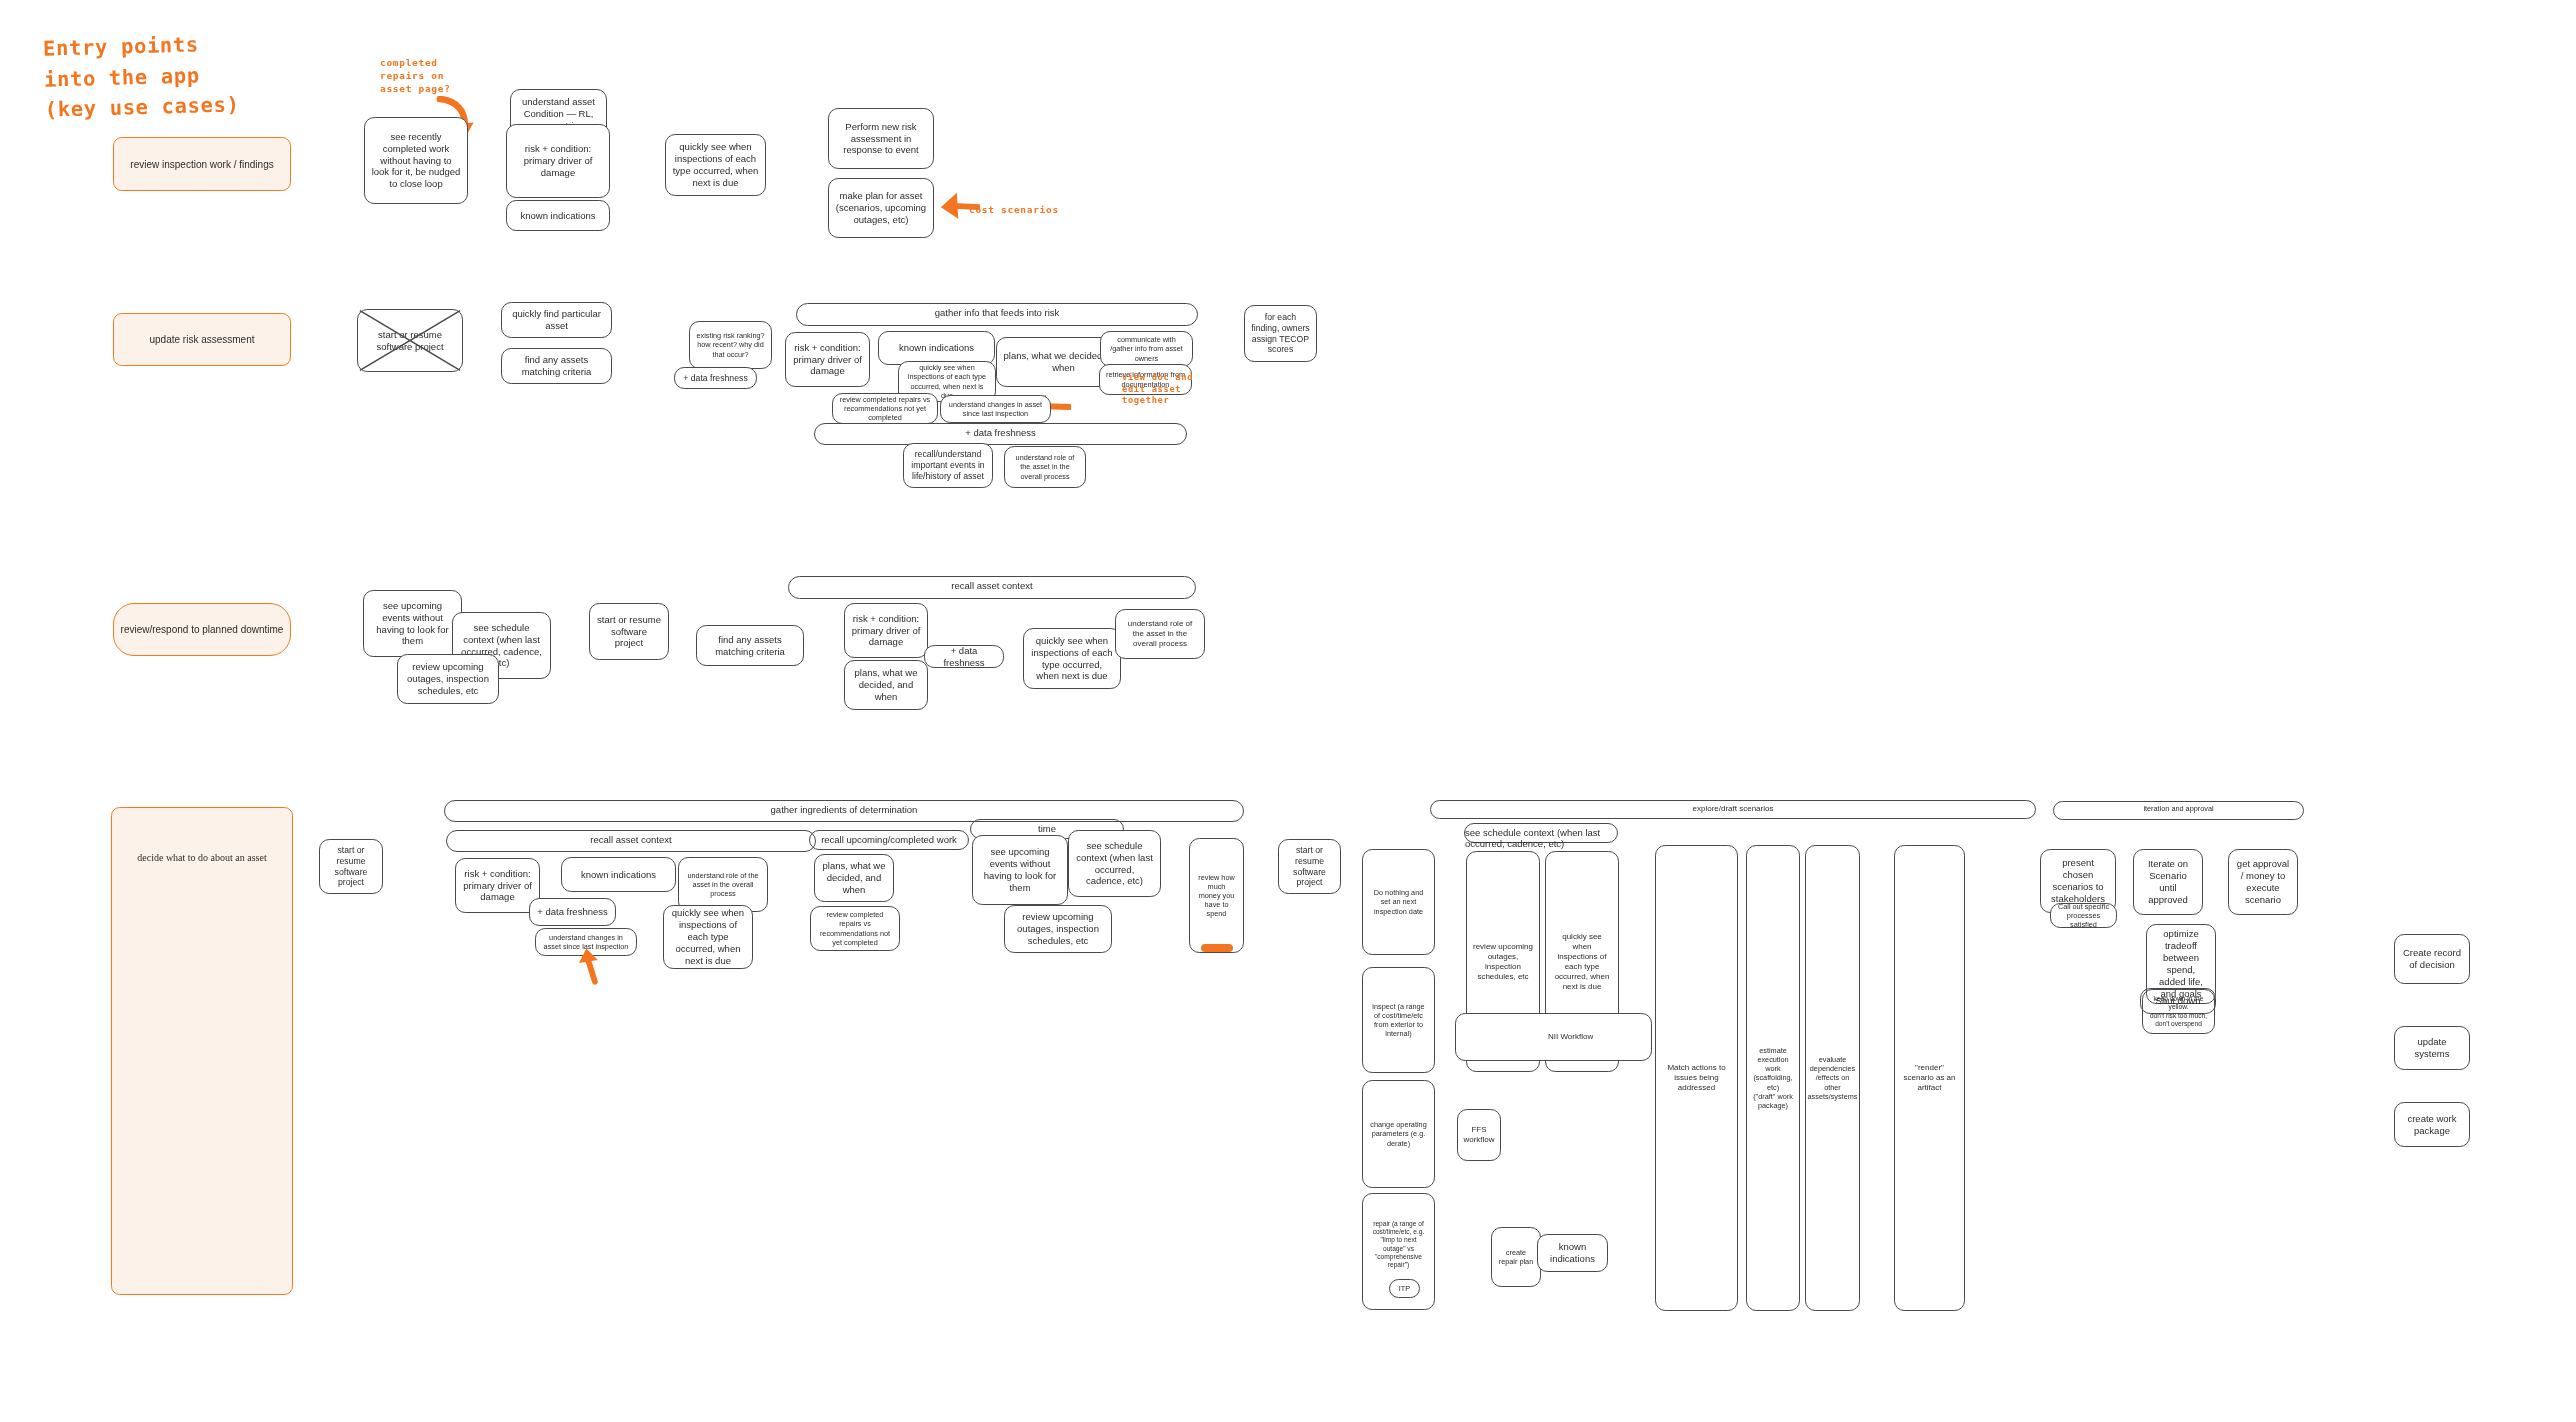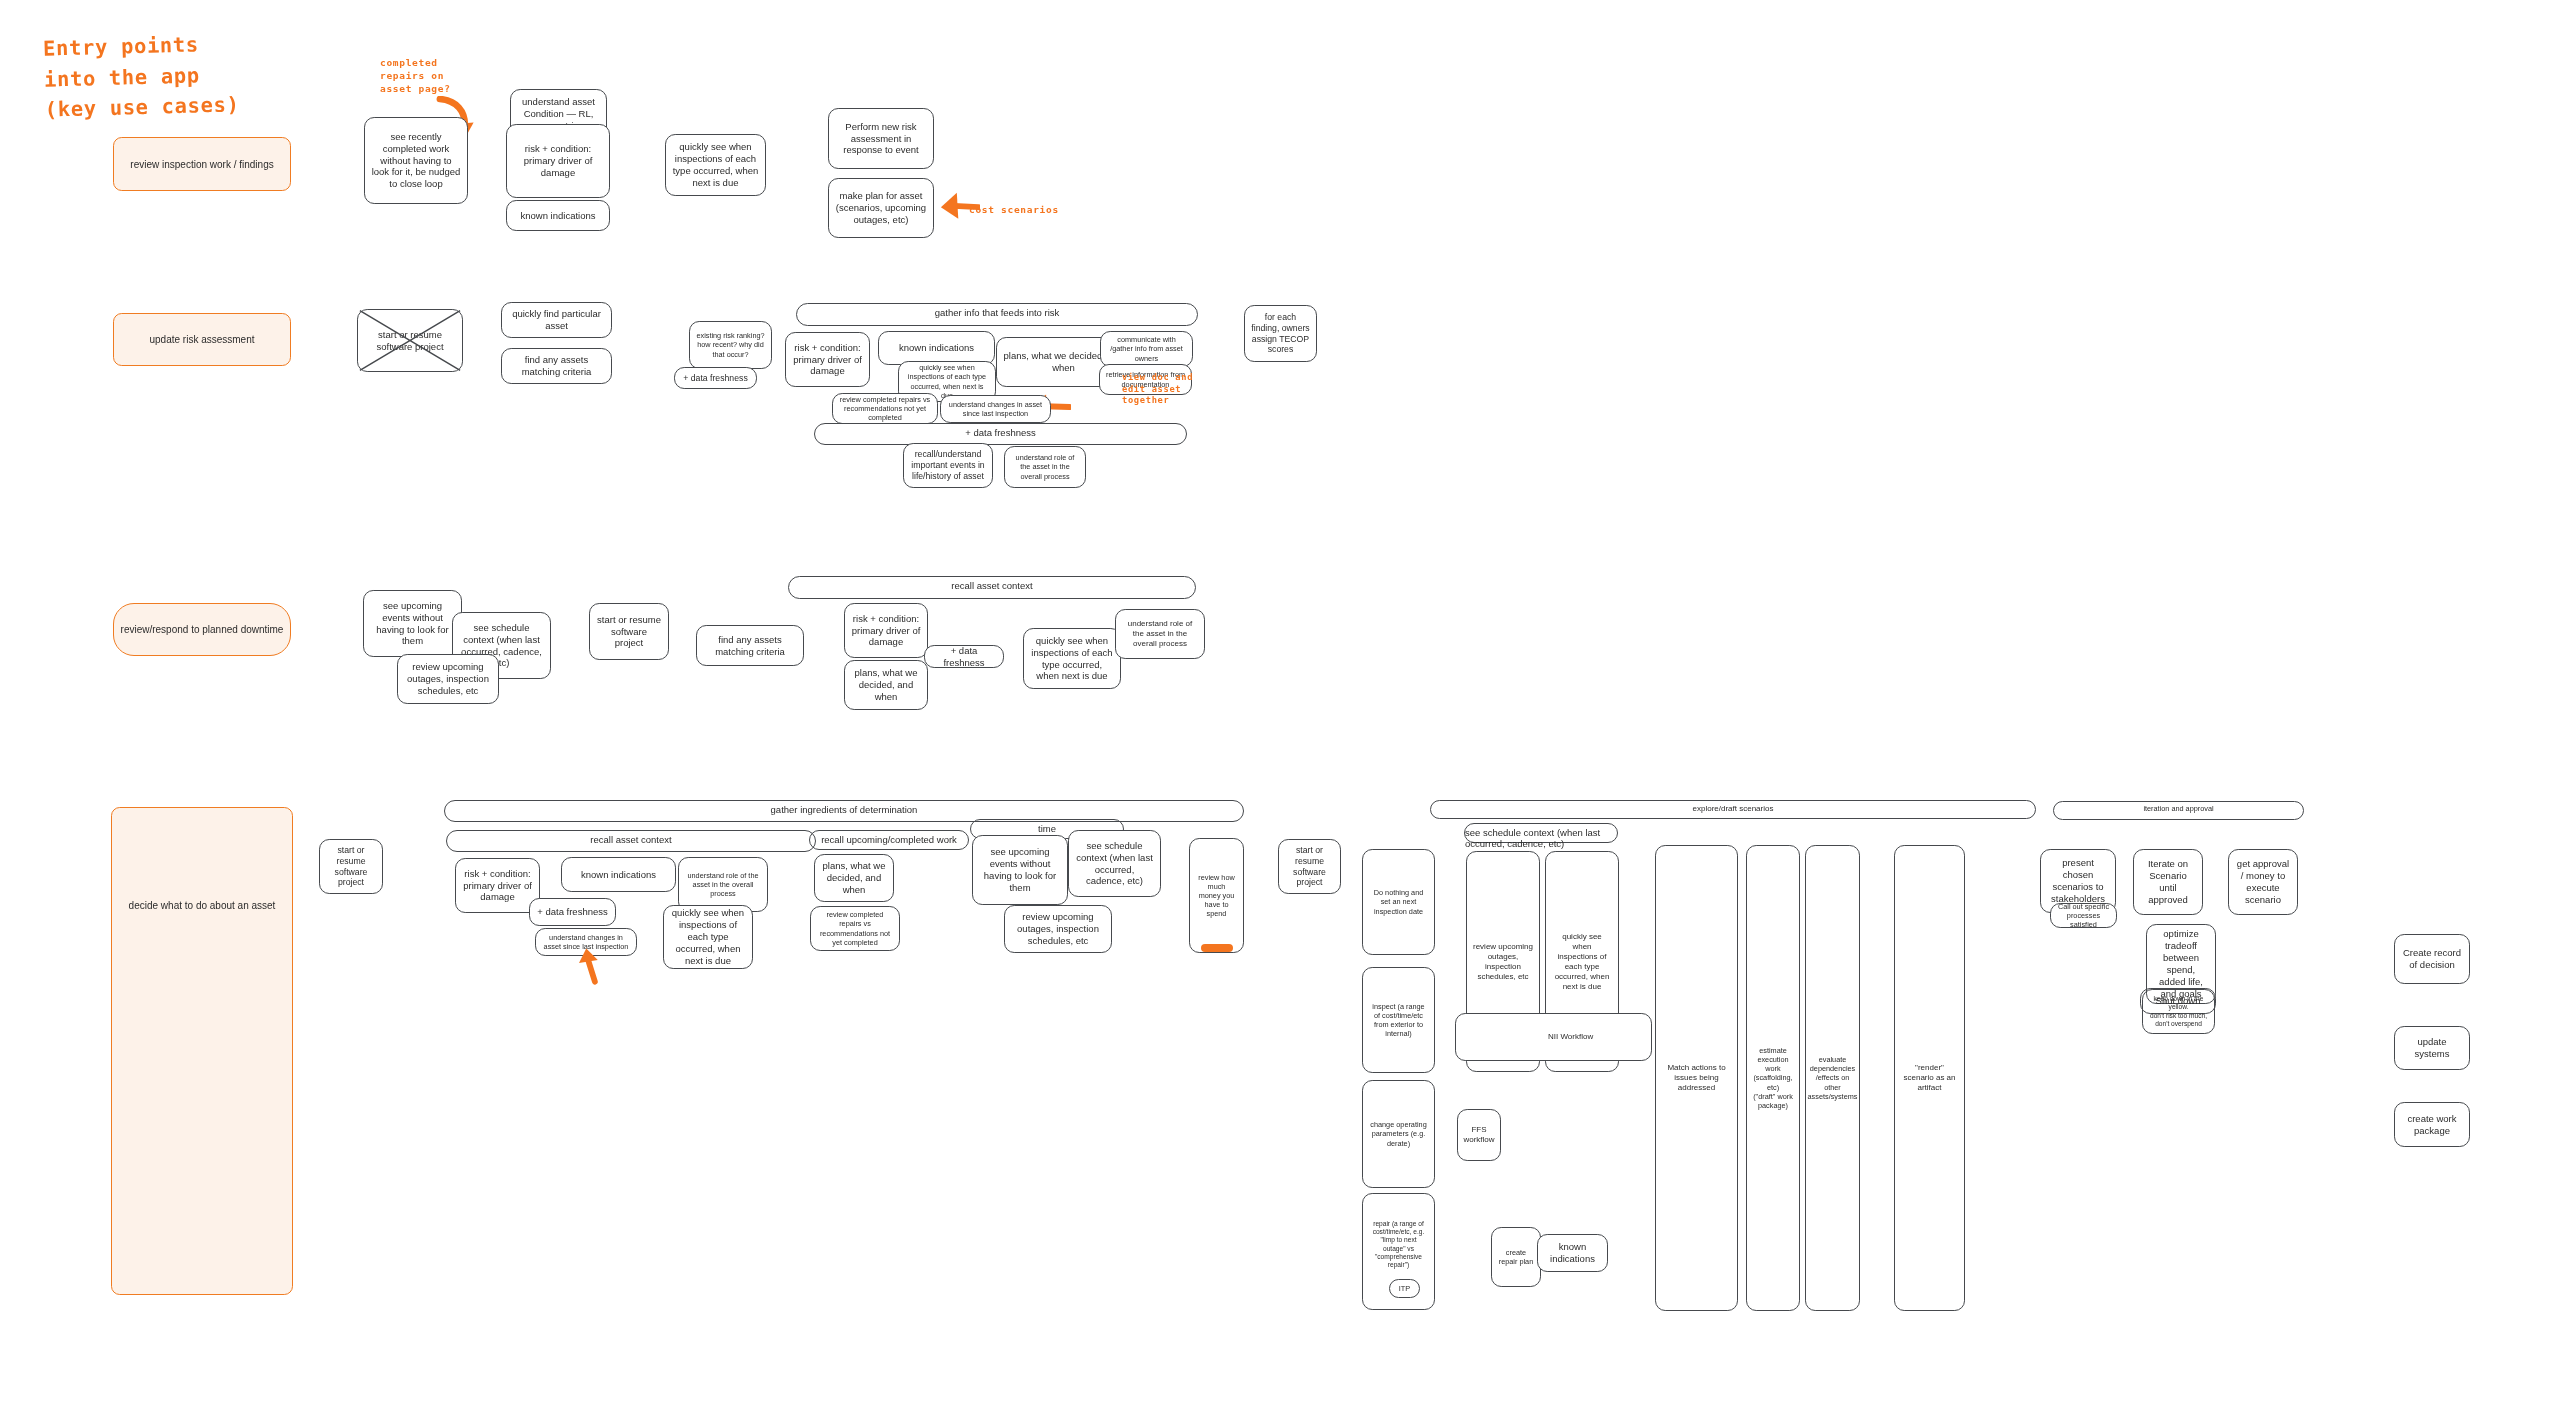--- a/index.html
+++ b/index.html
@@ -13,21 +13,21 @@
         display:flex;align-items:center;justify-content:center;text-align:center;
         padding:4.4px 5.8px;line-height:1.25;}
   .grp{position:absolute;box-sizing:border-box;background:transparent;
        border:1.5px solid #46494d;border-radius:11.7px;
        display:flex;align-items:flex-start;justify-content:center;
        padding-top:2.9px;line-height:1.2;}
   .lane{position:absolute;box-sizing:border-box;background:#fdf2e9;
         border:1.5px solid #f07c22;border-radius:8.7px;
         display:flex;align-items:center;justify-content:center;text-align:center;
         line-height:1.3;}
-  .lane.tall{align-items:flex-start;padding-top:91px;}
+  .lane.tall{align-items:flex-start;padding-top:43px;font-family:Liberation Serif, serif;}
   .crossout{position:absolute;pointer-events:none;}
   .ink{position:absolute;color:#f4751f;font-family:"DejaVu Sans Mono","Liberation Mono",monospace;
        font-weight:700;letter-spacing:0.7px;line-height:1.35;white-space:pre;}
   .title-ink{position:absolute;color:#f4751f;
        font-family:"DejaVu Sans Mono","Liberation Mono",monospace;
        font-weight:700;line-height:1.5;white-space:pre;letter-spacing:0.7px;}
   .arrow{position:absolute;}
   .orangebar{position:absolute;background:#f4751f;border-radius:4.4px;}
 
   

